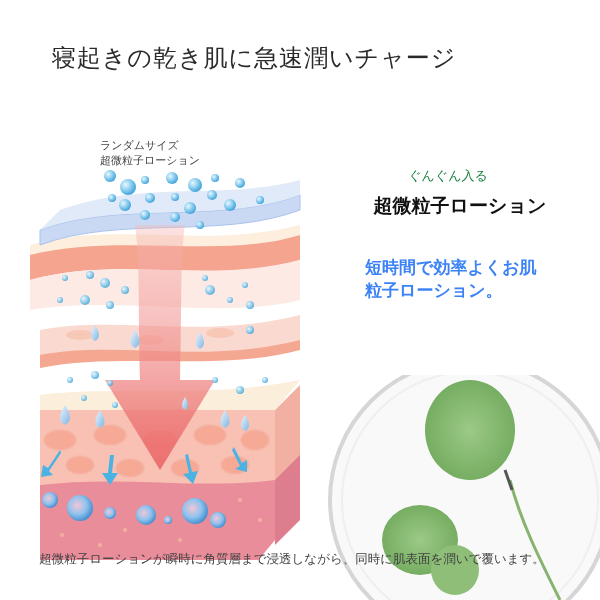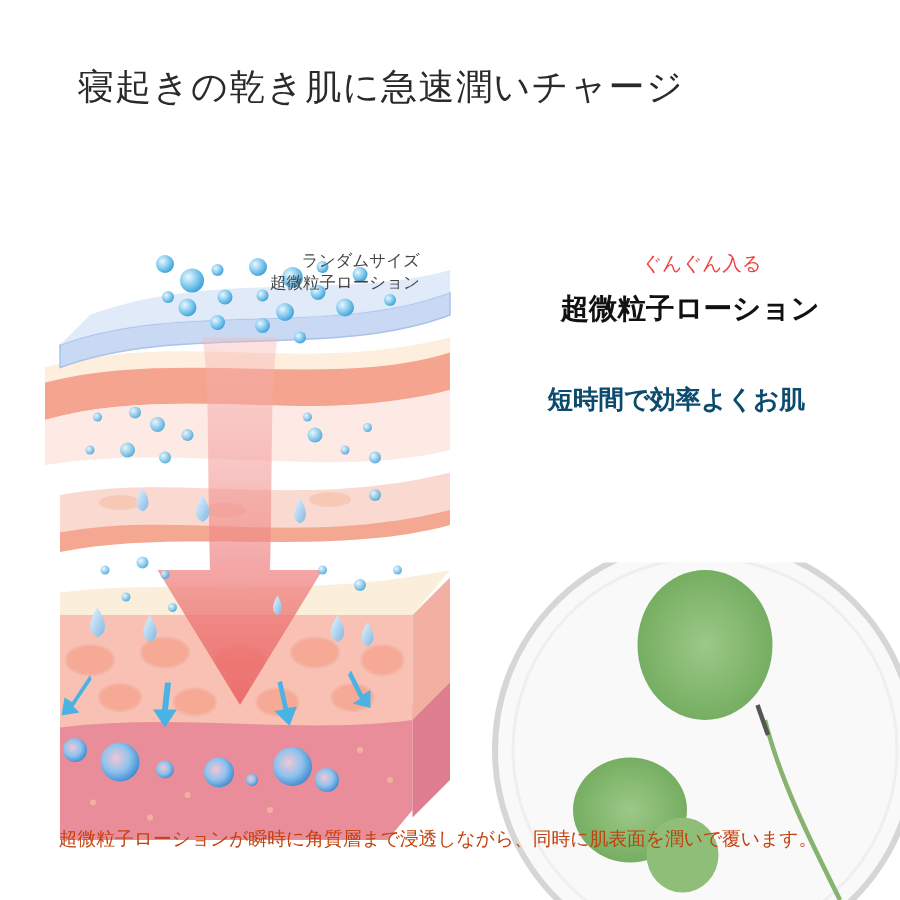--- a/index.html
+++ b/index.html
@@ -1,32 +1,32 @@
 <!DOCTYPE html>
 <html><head>
   <meta charset="utf-8">
   <style>
     html, body { margin: 0; padding: 0; background: #ffffff; }
     body { width: 600px; height: 600px; position: relative; overflow: hidden;
       font-family: "DejaVu Sans", "Liberation Sans", sans-serif; color: #222; }
     .headline { position: absolute; left: 0; top: 40px; width: 508px; text-align: center;
       font-size: 24px; line-height: 36px; color: #2a2a2a; font-weight: 300; letter-spacing: 1px; }
     .illus { position: absolute; left: 0; top: 120px; width: 320px; height: 440px; }
-    .illus-caption { position: absolute; left: 100px; top: 138px; width: 180px; text-align: right;
-      font-size: 11px; line-height: 15px; color: #444; margin-top: 28px; }
-    .sub-label { position: absolute; left: 348px; top: 167px; width: 240px; text-align: center;
-      font-size: 13px; color: #ef4444; }
+    .illus-caption { position: absolute; left: 100px; top: 138px; width: 180px; text-align: left;
+      font-size: 11px; line-height: 15px; color: #444; }
+    .sub-label { position: absolute; left: 328px; top: 167px; width: 240px; text-align: center;
+      font-size: 13px; color: #15803d; }
     .product-title { position: absolute; left: 340px; top: 193px; width: 240px; text-align: center;
       font-size: 19px; font-weight: bold; color: #111; }
     .body-copy { position: absolute; left: 365px; top: 256px; width: 220px;
-      font-size: 17px; line-height: 22.5px; font-weight: bold; color: #0c4a6e; }
+      font-size: 17px; line-height: 22.5px; font-weight: bold; color: #3b82f6; }
     .body-copy span { display: block; white-space: nowrap; }
     .leaf-area { position: absolute; left: 320px; top: 375px; width: 280px; height: 225px; }
     .footer-note { position: absolute; left: 0; top: 551px; width: 584px; text-align: center;
-      font-size: 12.5px; color: #c2410c; white-space: nowrap; }
+      font-size: 12.5px; color: #404040; white-space: nowrap; }
   </style>
 </head>
 <body>
 
 <div class="headline">
   <div>寝起きの乾き肌に急速潤いチャージ</div>
 </div>
 
 <svg class="illus" viewBox="0 120 320 440" xmlns="http://www.w3.org/2000/svg">
   <defs>
@@ -171,20 +171,21 @@
 <div class="illus-caption">
   <div>ランダムサイズ</div>
   <div>超微粒子ローション</div>
 </div>
 
 <div class="sub-label">ぐんぐん入る</div>
 <div class="product-title">超微粒子ローション</div>
 
 <div class="body-copy">
   <span>短時間で効率よくお肌</span>
+  <span>粒子ローション。</span>
 </div>
 
 <svg class="leaf-area" viewBox="320 375 280 225" xmlns="http://www.w3.org/2000/svg">
   <defs>
     <radialGradient id="leafG" cx="0.5" cy="0.5" r="0.6">
       <stop offset="0" stop-color="#9cc987"></stop>
       <stop offset="1" stop-color="#6ea85a"></stop>
     </radialGradient>
   </defs>
   <circle cx="470" cy="500" r="140" fill="#f9f9f9" stroke="#d6d6d6" stroke-width="4"></circle>

